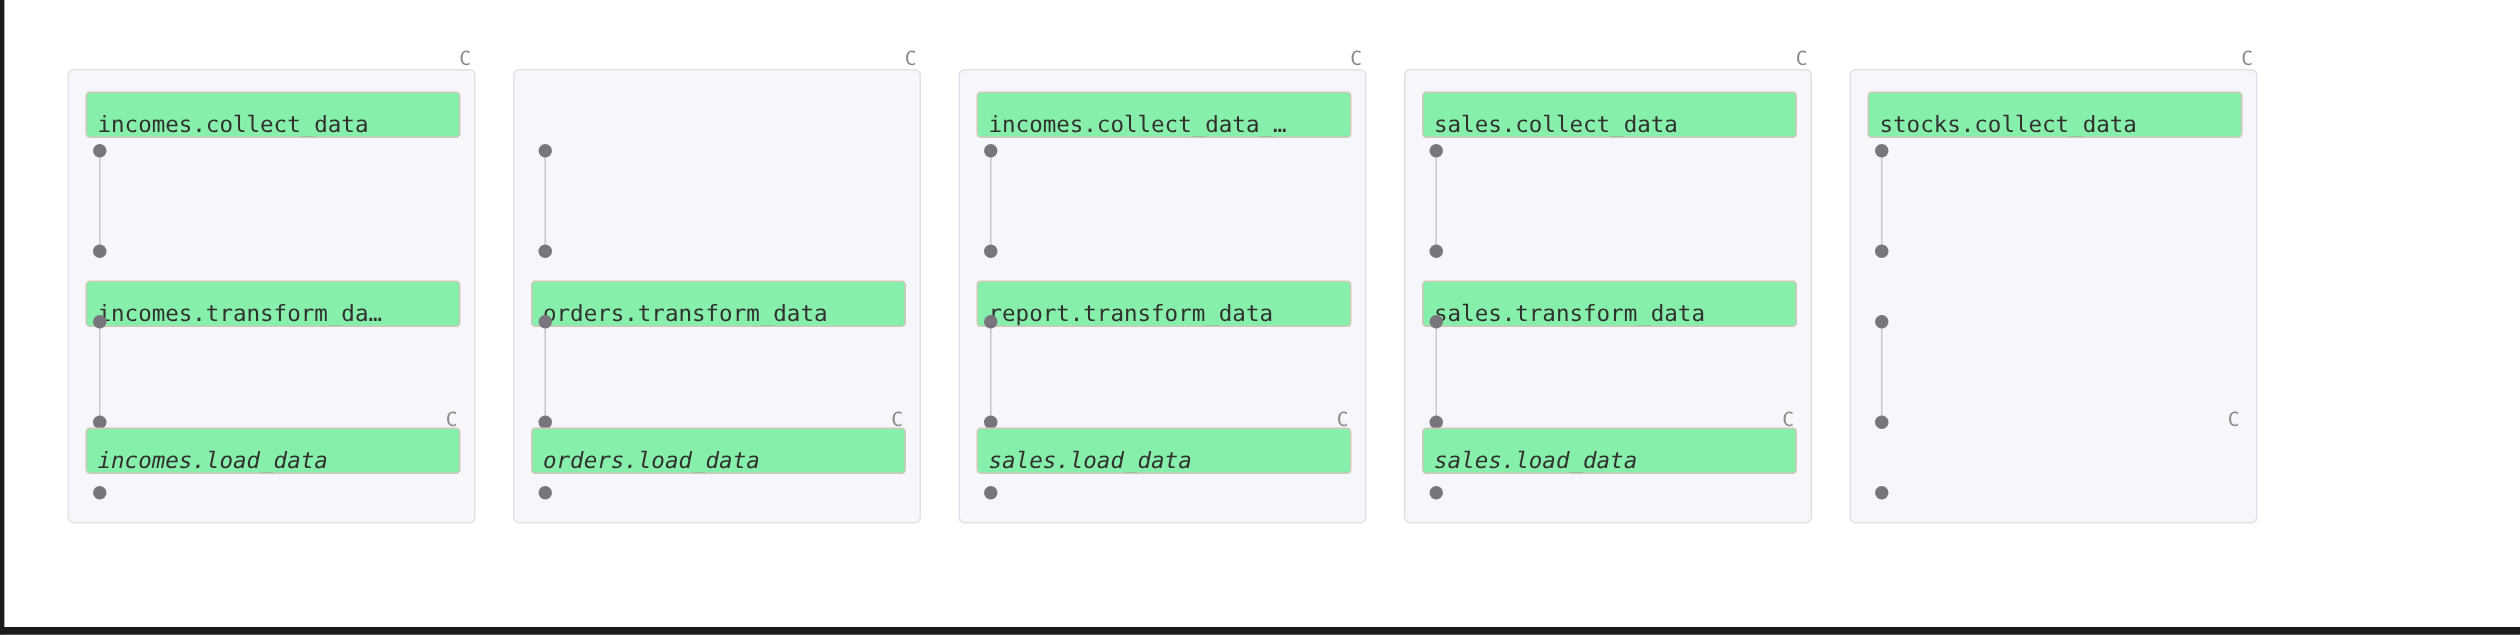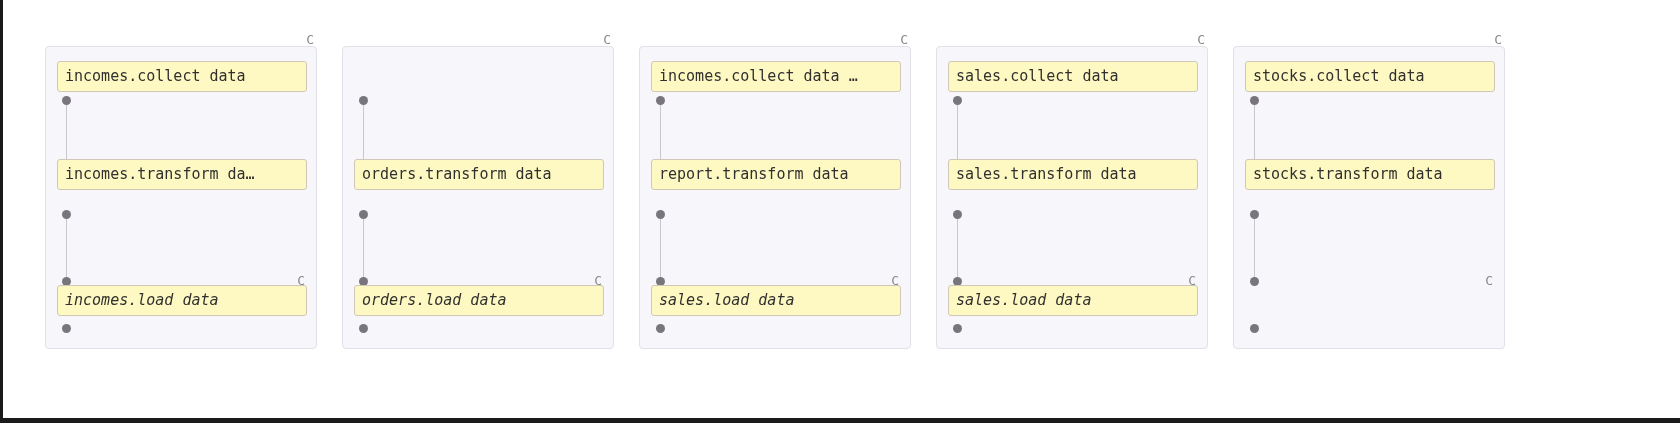--- a/index.html
+++ b/index.html
@@ -55,40 +55,40 @@
     font-size: 13px;
     line-height: 13px;
     color: #8a8a8a;
     letter-spacing: 0;
   }
   .node {
     position: absolute;
     left: 11px;
     width: 250px;
     height: 31px;
-    background: #fef9c3;
+    background: #86efac;
     border: 1px solid #cfc8b8;
     border-radius: 3px;
     box-sizing: border-box;
     display: flex;
-    align-items: center;
+    align-items: flex-end;
     padding: 0 7px;
     overflow: hidden;
   }
   .node-label {
     font-family: "DejaVu Sans Mono", monospace;
     font-size: 15px;
     line-height: 15px;
     color: #31302e;
     white-space: nowrap;
     overflow: hidden;
     text-overflow: clip;
   }
   .node.n0 { top: 14px; }
-  .node.n1 { top: 112px; }
+  .node.n1 { top: 140px; }
   .node.n2 { top: 238px; font-style: italic; }
 
   .node-badge {
     position: absolute;
     font-family: "DejaVu Sans Mono", monospace;
     font-size: 13px;
     line-height: 13px;
     color: #8a8a8a;
     right: 11px;
   }
@@ -278,23 +278,20 @@
           <span class="node-label">stocks.collect_data</span>
         </div>
         <span class="node-badge b0"></span>
 
         <div class="edge e0">
           <span class="line"></span>
           <span class="dot start"></span>
           <span class="dot end"></span>
         </div>
 
-        <div class="node n1">
-          <span class="node-label">stocks.transform_data</span>
-        </div>
 
         <div class="edge e1">
           <span class="line"></span>
           <span class="dot start"></span>
           <span class="dot end"></span>
         </div>
 
         <span class="node-badge b2">C</span>
 
         <div class="edge e2">

